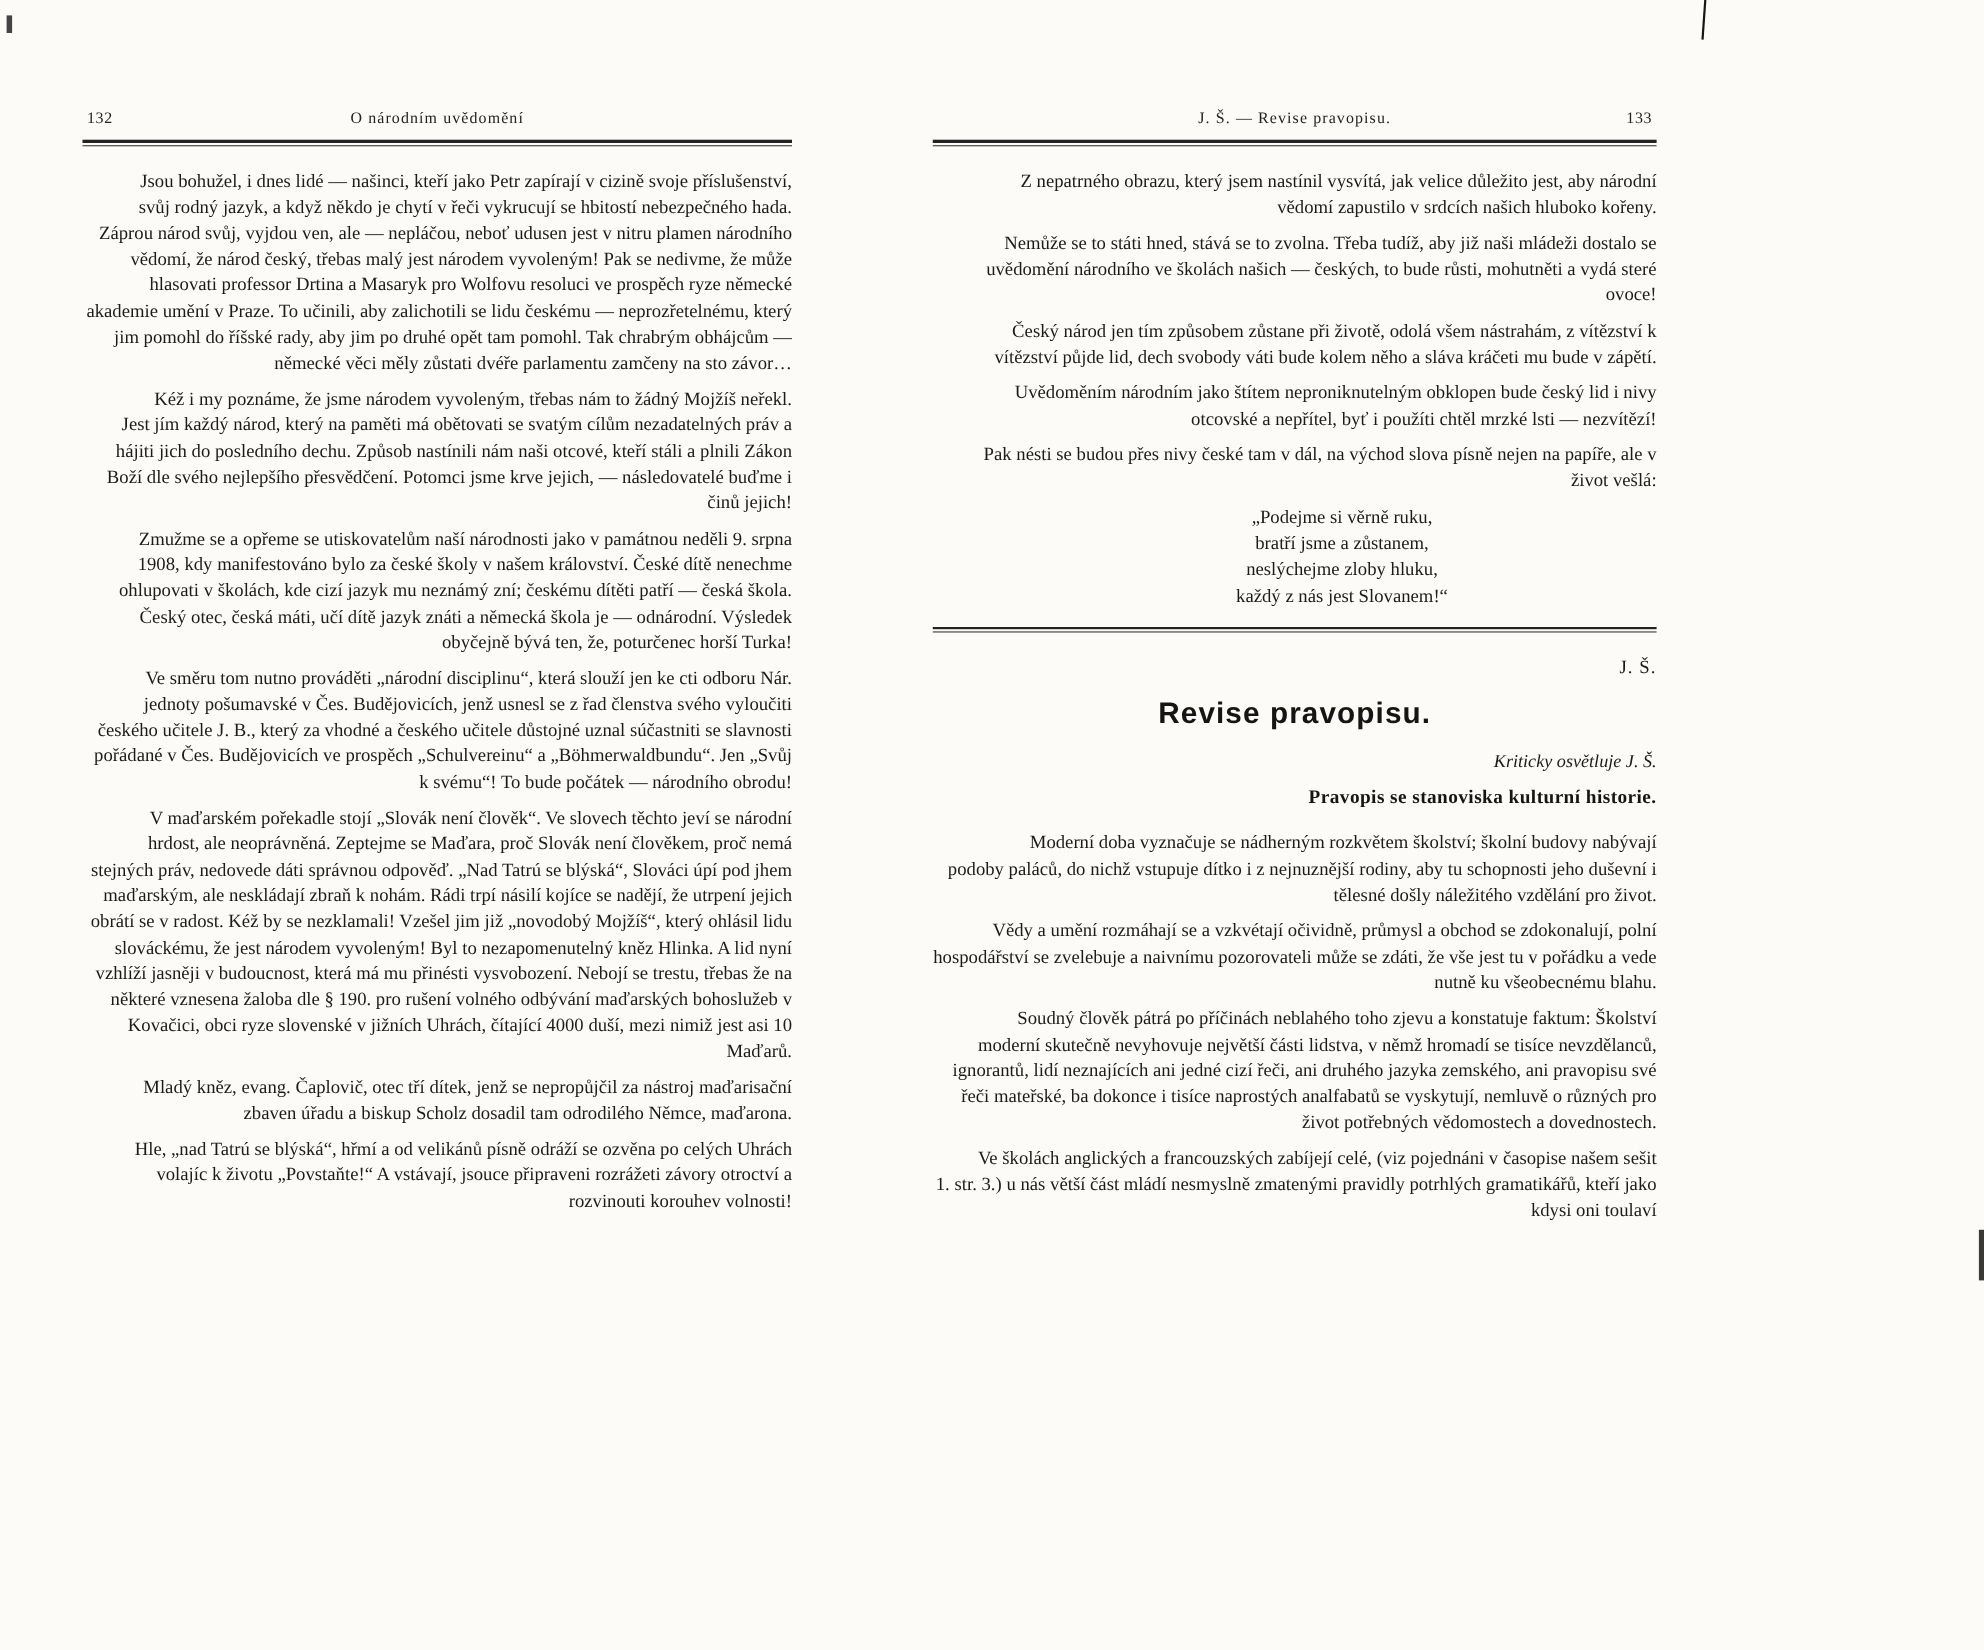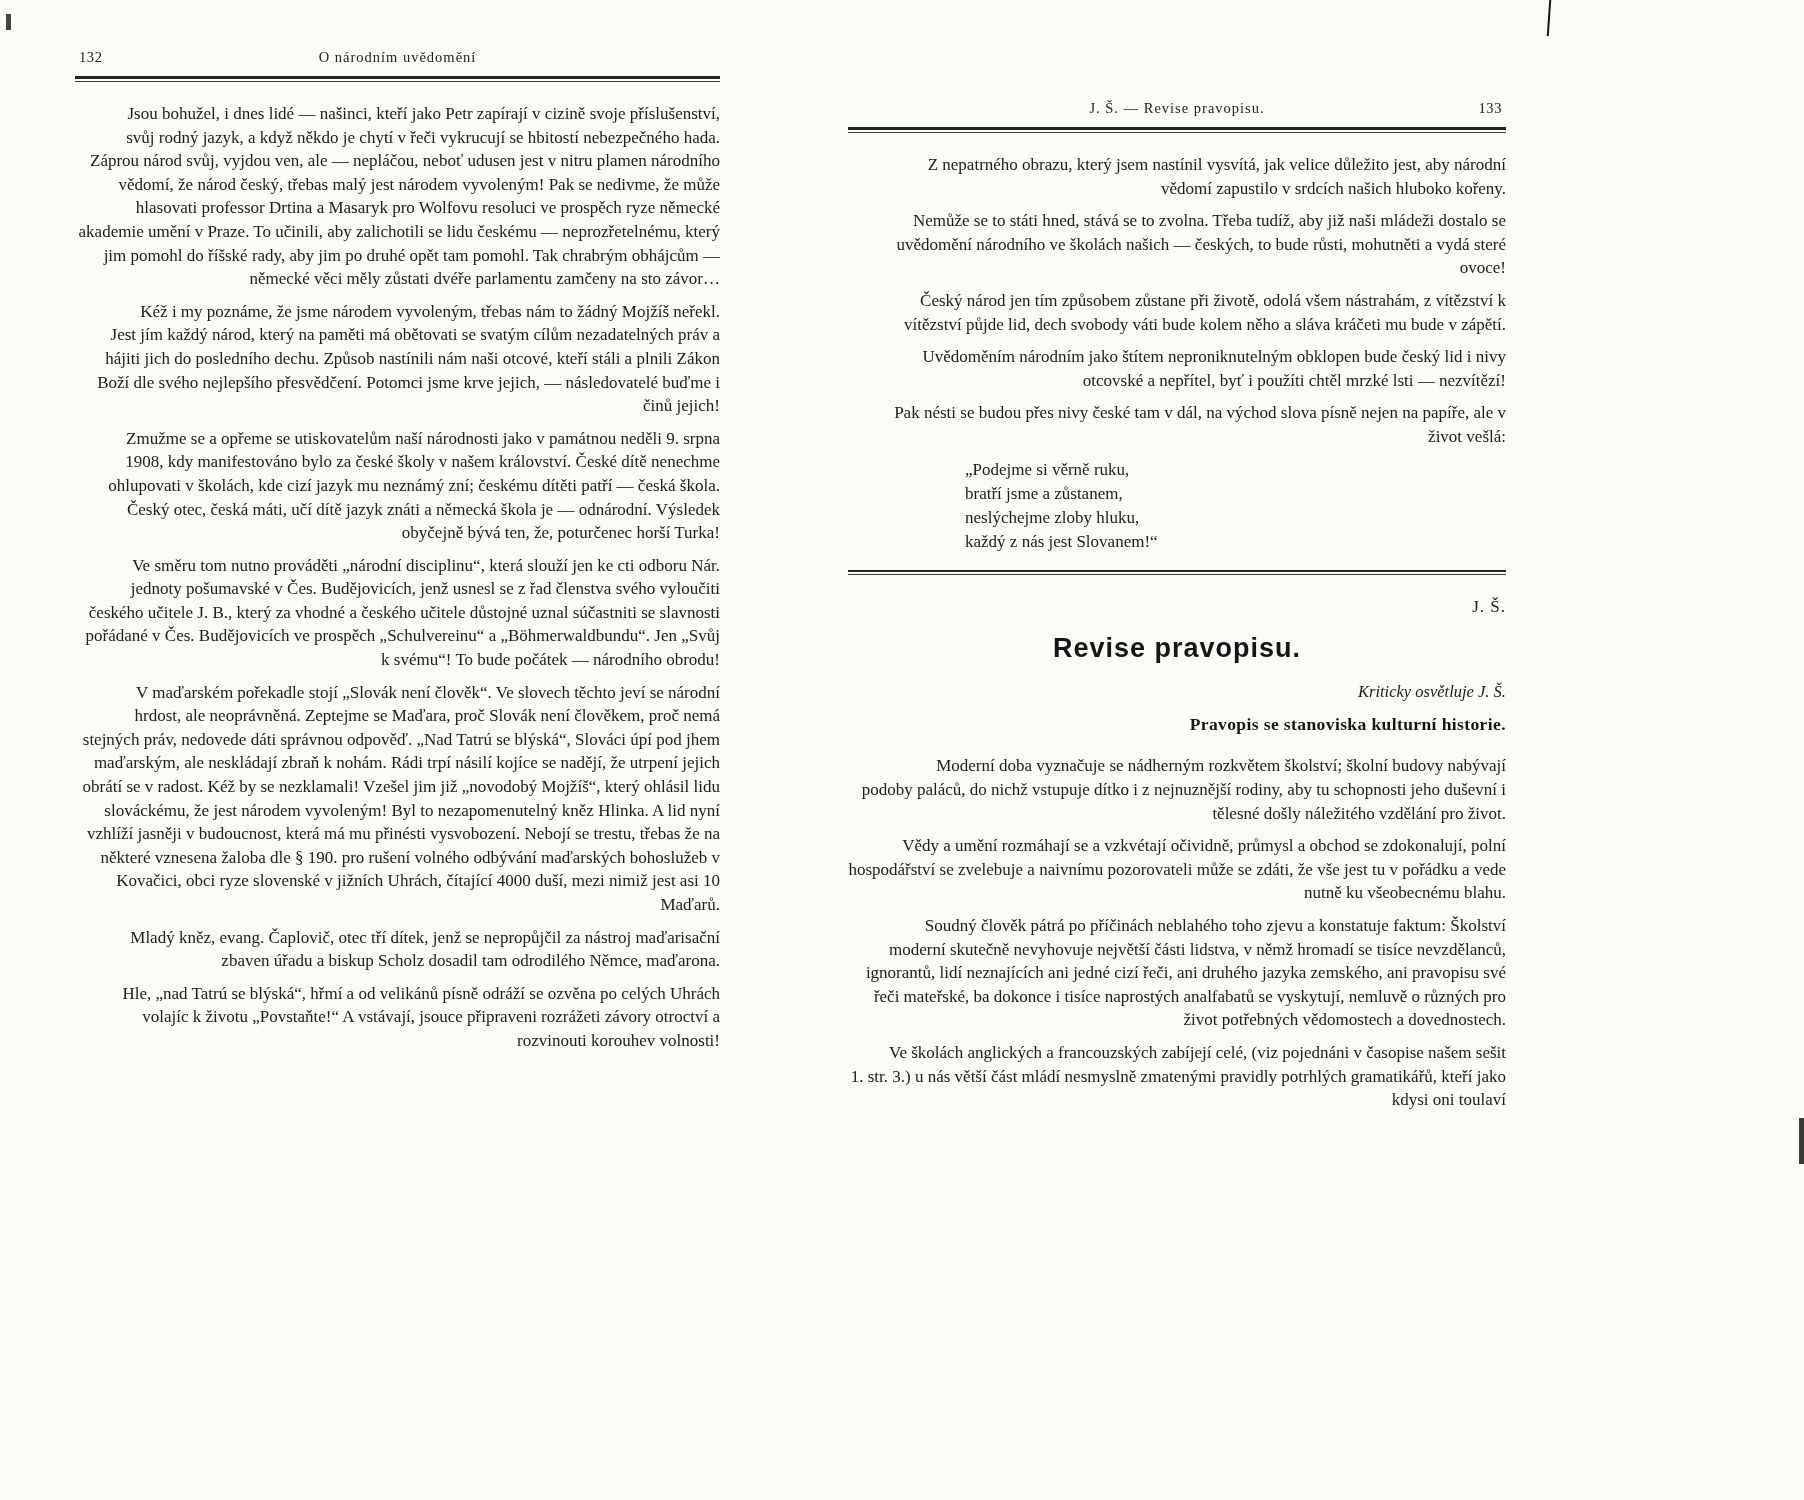--- a/index.html
+++ b/index.html
@@ -15,21 +15,21 @@
     color: #1b1b1b;
     overflow: hidden;
   }
   .page {
     position: absolute;
     top: 0;
   }
   .page.left {
     left: 75px;
     width: 645px;
-    padding-top: 49px;
+    padding-top: 100px;
   }
   .page.right {
     left: 848px;
     width: 658px;
     padding-top: 100px;
   }
   .page-header {
     position: relative;
     height: 22px;
     font-size: 14.5px;
@@ -55,23 +55,23 @@
     font-size: 17px;
     line-height: 23.6px;
     text-align: justify;
   }
   .body-text p {
     margin: 0 0 9px 0;
     text-indent: 38px;
     text-align: right;
   }
   .verse {
-    margin: 2px 0 14px 117px;
+    margin: 2px 0 14px 86px;
     line-height: 24px;
-    text-align: left;
+    text-align: center;
   }
   .verse div { text-indent: 0; }
   .section-divider { margin: 16px 0 20px 0; }
   .section-divider .rule-thick { height: 2px; }
   .signature {
     text-indent: 0 !important;
     letter-spacing: 1px;
     margin: 4px 0 18px 0 !important;
   }
   .article-title {

